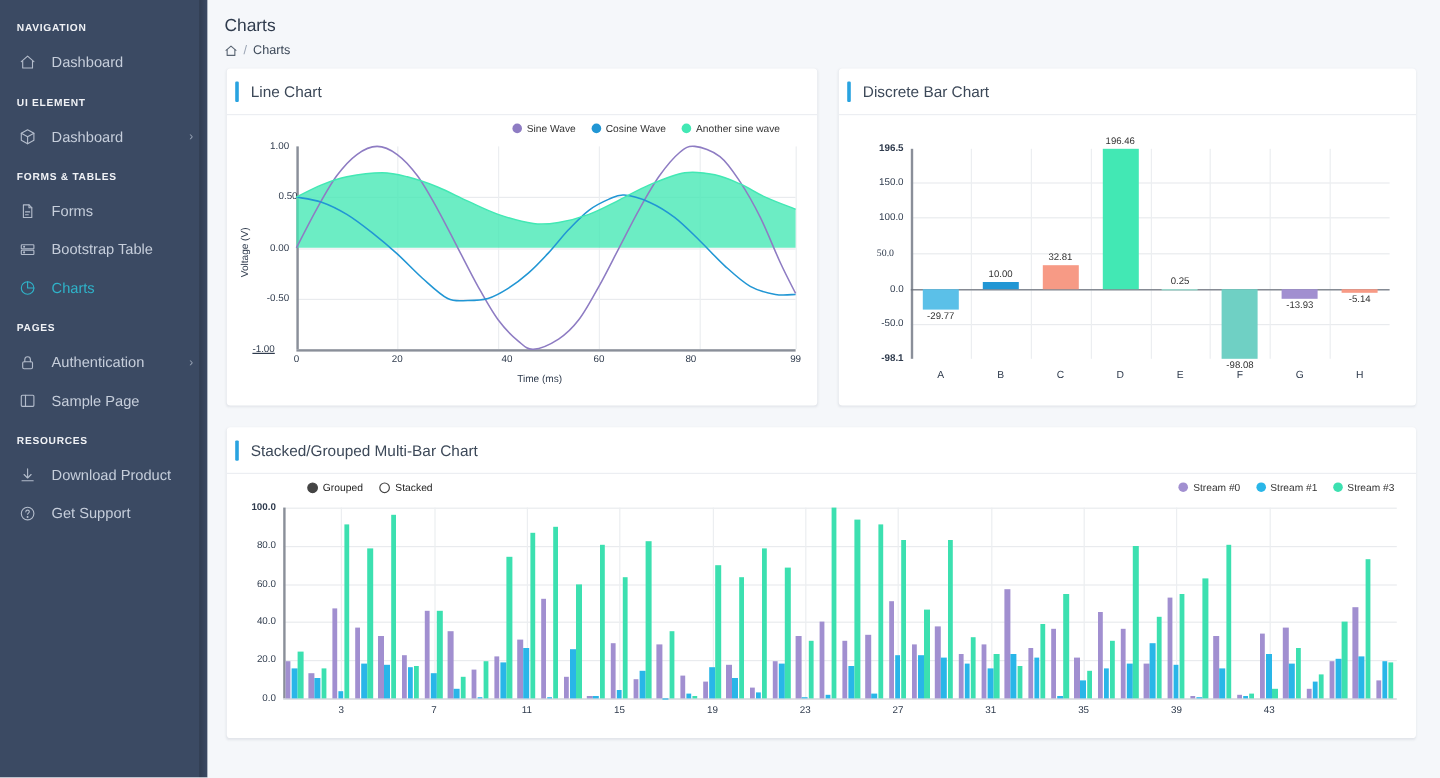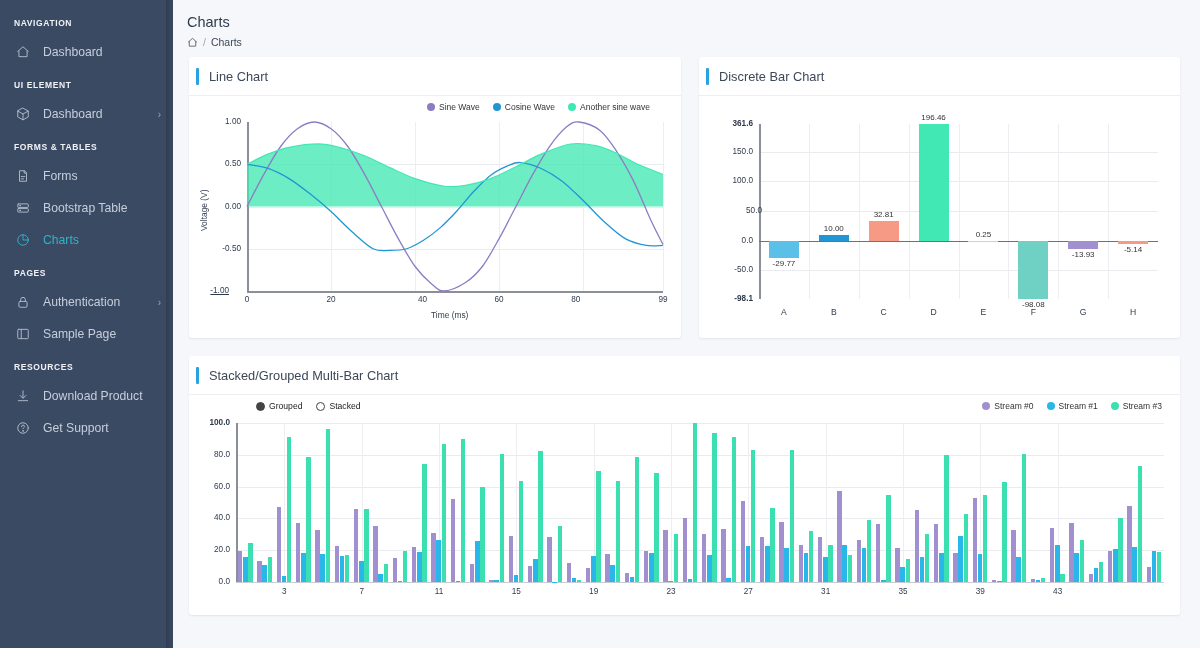--- a/index.html
+++ b/index.html
@@ -313,21 +313,21 @@
               <div class="gridline" style="left:58px; top:152.75px; width:416px;"></div>
               <div class="gridline-v" style="left:58px; top:26px; height:169px;"></div>
               <div class="gridline-v" style="left:142.04040404040404px; top:26px; height:169px;"></div>
               <div class="gridline-v" style="left:226.08080808080808px; top:26px; height:169px;"></div>
               <div class="gridline-v" style="left:310.1212121212121px; top:26px; height:169px;"></div>
               <div class="gridline-v" style="left:394.16161616161617px; top:26px; height:169px;"></div>
               <div class="gridline-v" style="left:474px; top:26px; height:169px;"></div>
               <div class="axis-line" style="left:58px; top:26px; width:1.5px; height:169px;"></div>
               <div class="axis-line" style="left:58px; top:195px; width:416px; height:1.5px;"></div>
               <div class="axis-label tick-y" style="left:18px; top:21px; width:34px;">1.00</div>
-              <div class="axis-label tick-y" style="left:18px; top:63.25px; width:34px;">0.50</div>
+              <div class="axis-label tick-y" style="left:34px; top:63.25px; width:34px;text-align:center;">0.50</div>
               <div class="axis-label tick-y" style="left:18px; top:105.5px; width:34px;">0.00</div>
               <div class="axis-label tick-y" style="left:18px; top:147.75px; width:34px;">-0.50</div>
               <div class="axis-label tick-y" style="left:6px; top:190px; width:34px;text-decoration:underline;">-1.00</div>
               <div class="axis-label" style="left:46px; top:199px; width:24px; text-align:center;">0</div>
               <div class="axis-label" style="left:130.04040404040404px; top:199px; width:24px; text-align:center;">20</div>
               <div class="axis-label" style="left:214.08080808080808px; top:199px; width:24px; text-align:right;">40</div>
               <div class="axis-label" style="left:298.1212121212121px; top:199px; width:24px; text-align:center;">60</div>
               <div class="axis-label" style="left:382.16161616161617px; top:199px; width:24px; text-align:left;">80</div>
               <div class="axis-label" style="left:462px; top:199px; width:24px; text-align:center;">99</div>
               <div class="axis-title" style="left:242px; top:214px;">Time (ms)</div>
@@ -355,24 +355,24 @@
               <div class="gridline" style="left:60px; top:144.72606924643583px; width:399px;"></div>
               <div class="gridline" style="left:60px; top:174.4273591310251px; width:399px;"></div>
               <div class="gridline-v" style="left:109.875px; top:28px; height:175px;"></div>
               <div class="gridline-v" style="left:159.75px; top:28px; height:175px;"></div>
               <div class="gridline-v" style="left:209.625px; top:28px; height:175px;"></div>
               <div class="gridline-v" style="left:259.5px; top:28px; height:175px;"></div>
               <div class="gridline-v" style="left:309.375px; top:28px; height:175px;"></div>
               <div class="gridline-v" style="left:359.25px; top:28px; height:175px;"></div>
               <div class="gridline-v" style="left:409.125px; top:28px; height:175px;"></div>
               <div class="axis-line" style="left:60px; top:28px; width:1.5px; height:175px;"></div>
-              <div class="axis-label tick-y" style="left:16px; top:23px; width:38px;font-weight:bold;">361.6</div>
+              <div class="axis-label tick-y" style="left:16px; top:23px; width:38px;font-weight:bold;">196.5</div>
               <div class="axis-label tick-y" style="left:16px; top:50.622199592668025px; width:38px;">150.0</div>
               <div class="axis-label tick-y" style="left:16px; top:80.32348947725728px; width:38px;">100.0</div>
-              <div class="axis-label tick-y" style="left:25px; top:110.02477936184657px; width:38px;">50.0</div>
+              <div class="axis-label tick-y" style="left:8px; top:110.02477936184657px; width:38px;font-family:Liberation Serif, serif;">50.0</div>
               <div class="axis-label tick-y" style="left:16px; top:139.72606924643583px; width:38px;">0.0</div>
               <div class="axis-label tick-y" style="left:16px; top:169.4273591310251px; width:38px;">-50.0</div>
               <div class="axis-label tick-y" style="left:16px; top:198px; width:38px;font-weight:bold;">-98.1</div>
               <div class="axis-line" style="left:60px; top:144.72606924643583px; width:399px; height:1px; background:#6c727c;"></div>
               <div class="bar" style="left:69.975px; top:144.72606924643583px; width:29.924999999999997px; height:17.68414799728447px; background:#5bc0e8;"></div>
               <div class="bar-label" style="left:58.9375px; top:163.4102172437203px; width:52px;">-29.77</div>
               <div class="cat-label" style="left:64.9375px; top:211px; width:40px;">A</div>
               <div class="bar" style="left:119.85px; top:138.78581126951798px; width:29.924999999999997px; height:5.940257976917849px; background:#2196d4;"></div>
               <div class="bar-label" style="left:108.8125px; top:127.78581126951798px; width:52px;">10.00</div>
               <div class="cat-label" style="left:114.8125px; top:211px; width:40px;">B</div>

